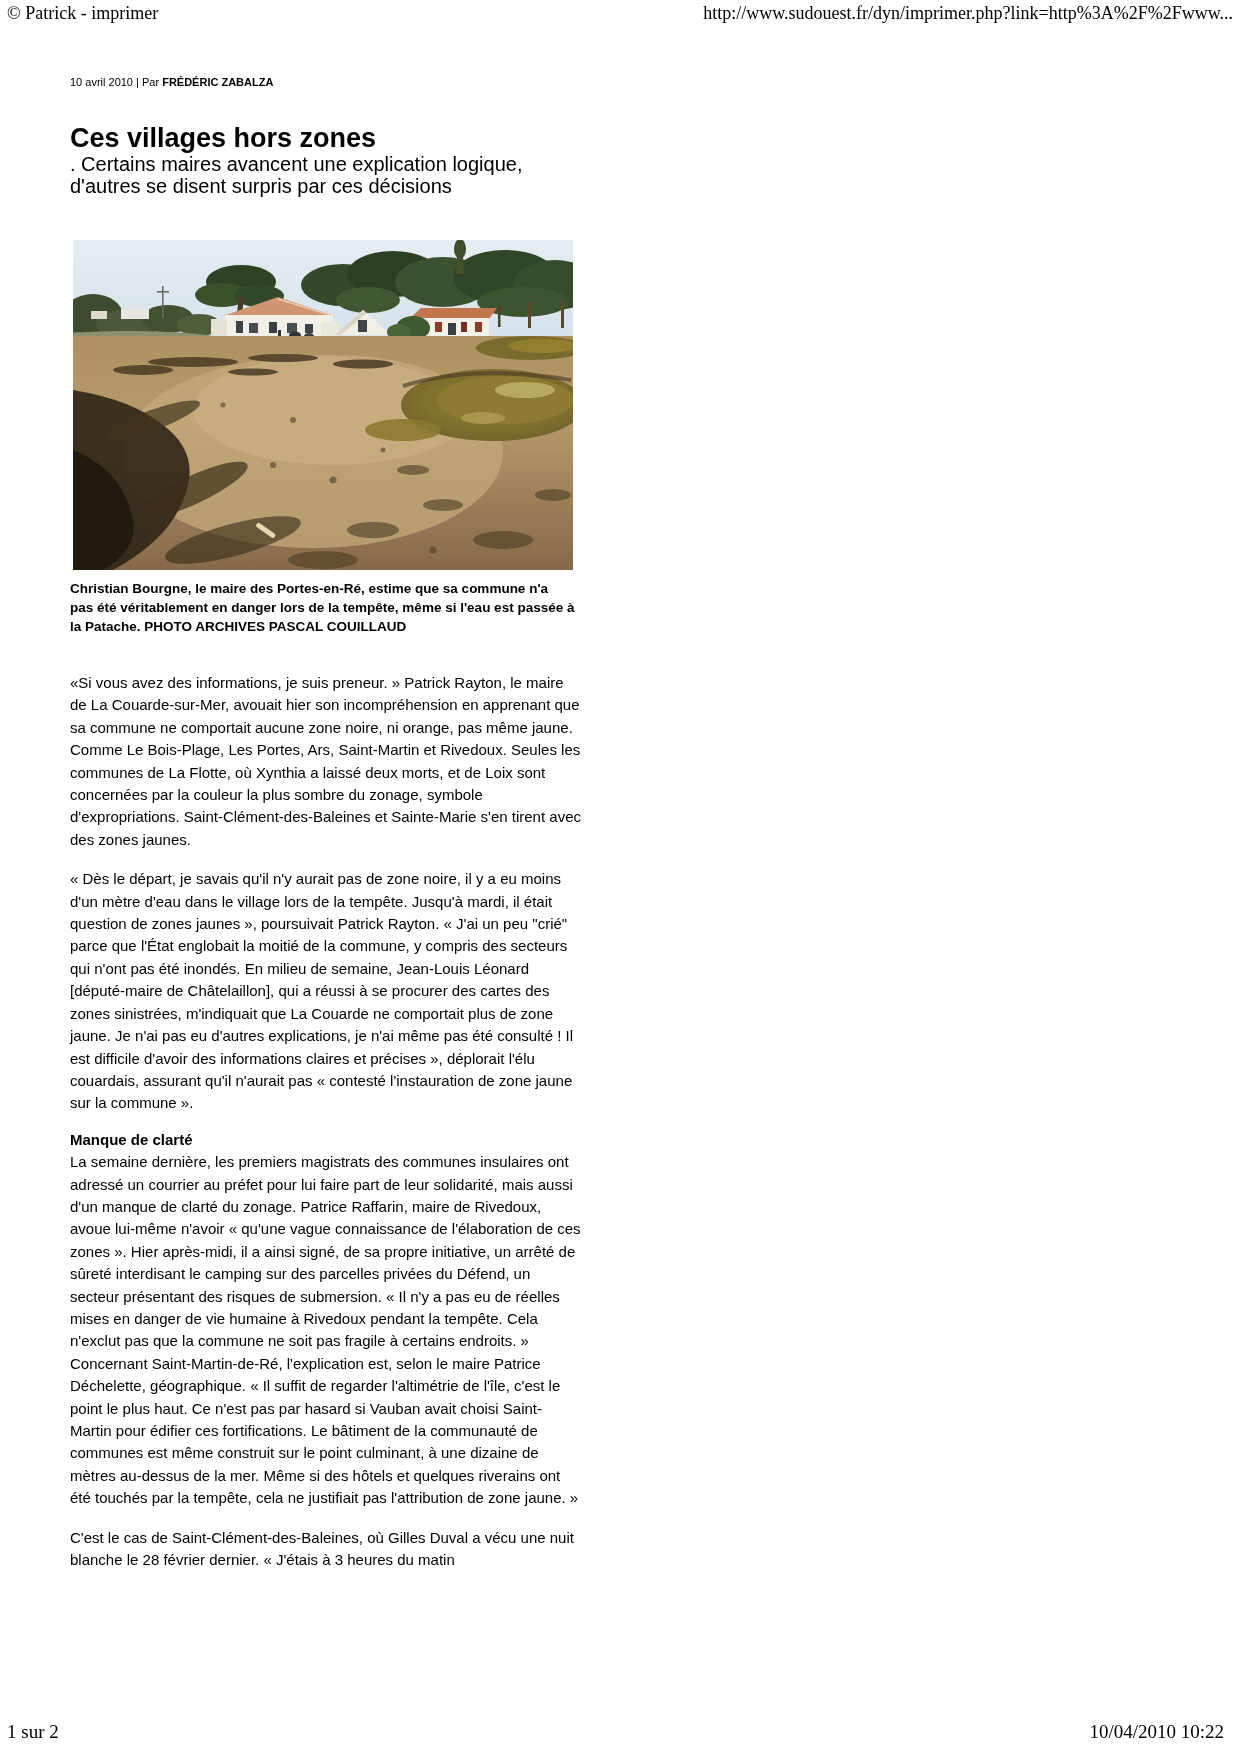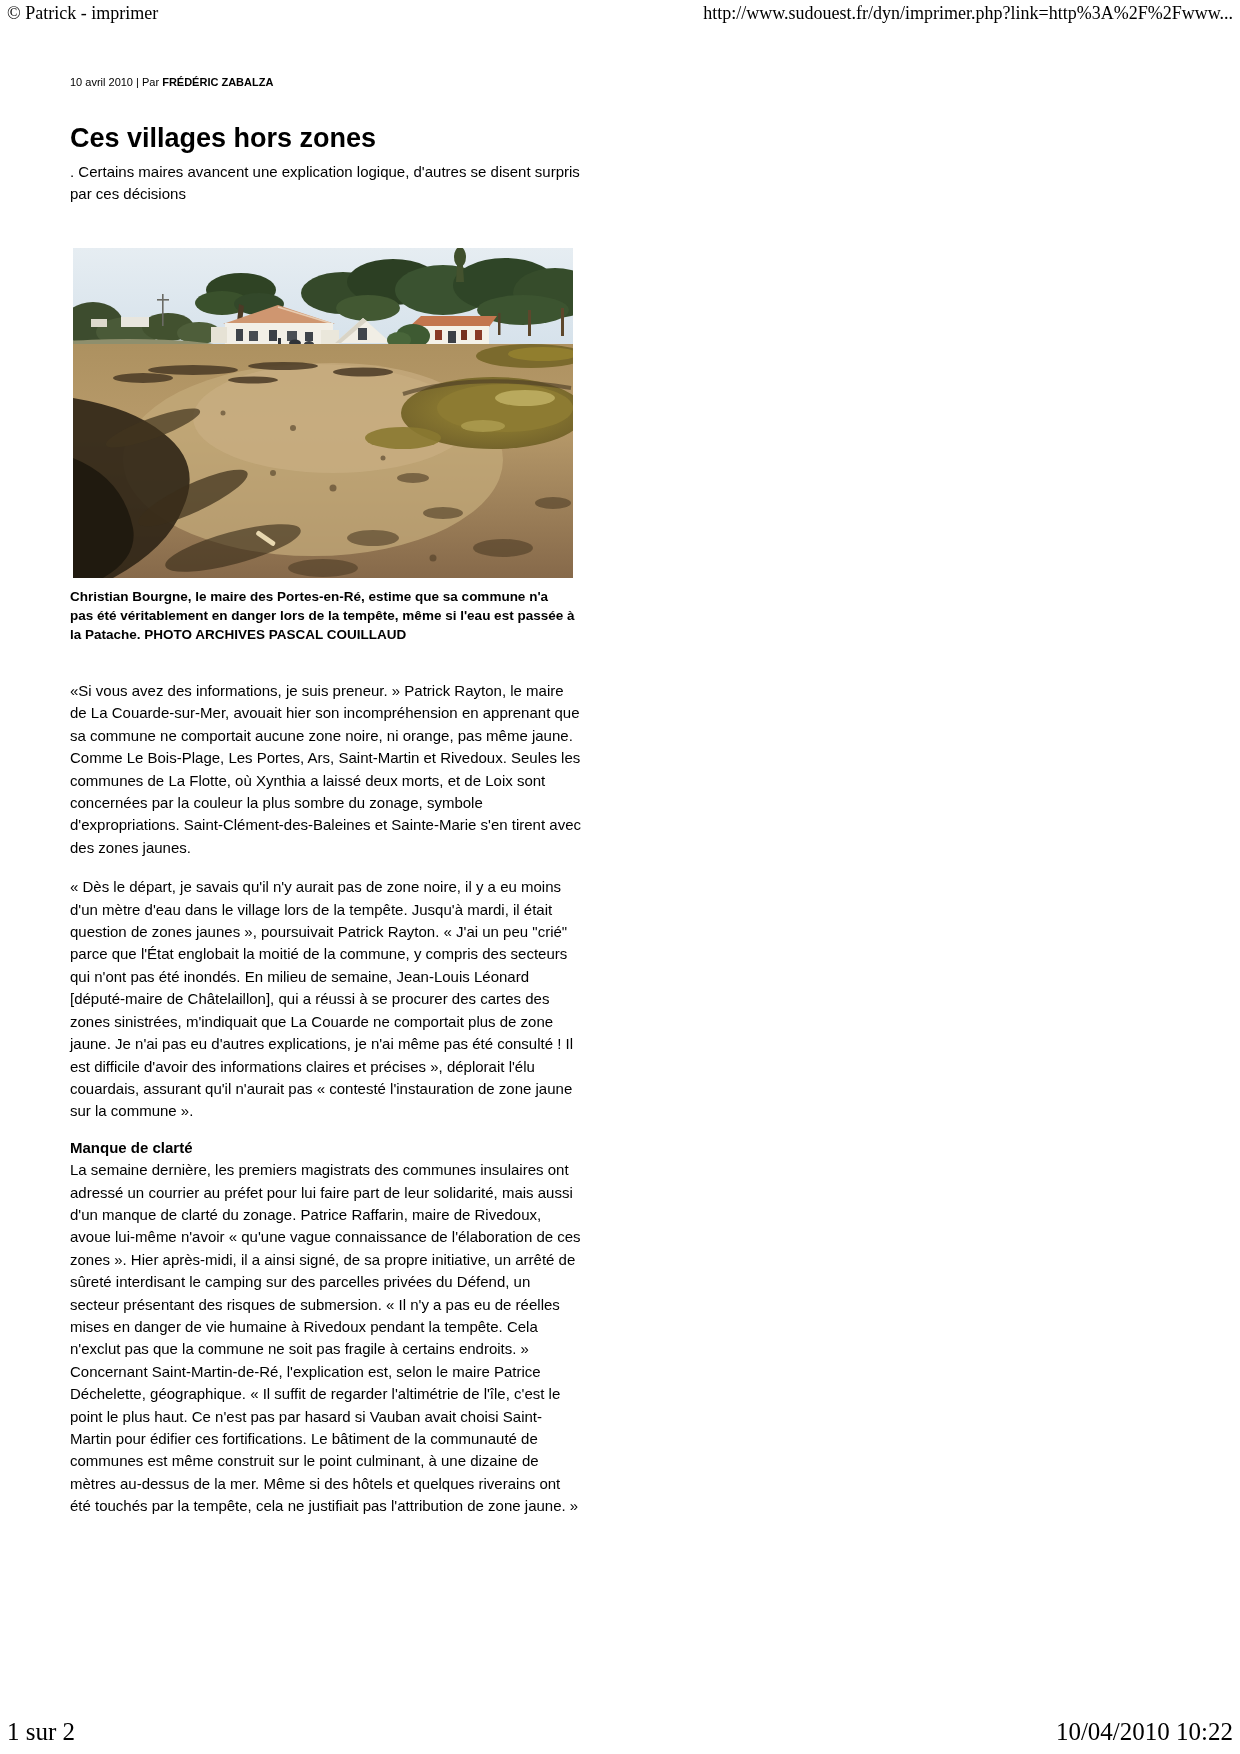--- a/index.html
+++ b/index.html
@@ -18,25 +18,25 @@
     top: 3px; left: 7px; right: 7px;
     display: flex;
     justify-content: space-between;
     font-family: "Liberation Serif", serif;
     font-size: 18px;
     line-height: 20px;
     white-space: nowrap;
   }
   .print-footer {
     position: absolute;
-    bottom: 12px; left: 7px; right: 7px;
+    bottom: 12px; left: 7px; right: 16px;
     display: flex;
     justify-content: space-between;
     font-family: "Liberation Serif", serif;
-    font-size: 25px;
+    font-size: 19px;
     line-height: 20px;
     white-space: nowrap;
     text-align: right;
   }
   
   .article {
     position: absolute;
     left: 70px;
     top: 76px;
     width: 513px;
@@ -47,22 +47,22 @@
     color: #000;
   }
   .dateline .author { font-weight: bold; }
   .article-title {
     margin: 34px 0 0 0;
     font-size: 27px;
     line-height: 30px;
     font-weight: bold;
   }
   .article-subtitle {
-    margin: 8px 0 0 0;
-    font-size: 15px;
+    margin: 0 0 0 0;
+    font-size: 20px;
     line-height: 22px;
   }
   .photo-wrap {
     margin: 43px 0 0 3px;
     width: 500px;
     height: 330px;
     display: block;
   }
   .photo-wrap svg { display: block; width: 500px; height: 330px; }
   .photo-caption {
@@ -245,19 +245,20 @@
 
   <div class="article-body">
     <p>«Si vous avez des informations, je suis preneur. » Patrick Rayton, le maire de La Couarde-sur-Mer, avouait hier son incompréhension en apprenant que sa commune ne comportait aucune zone noire, ni orange, pas même jaune. Comme Le Bois-Plage, Les Portes, Ars, Saint-Martin et Rivedoux. Seules les communes de La Flotte, où Xynthia a laissé deux morts, et de Loix sont concernées par la couleur la plus sombre du zonage, symbole d'expropriations. Saint-Clément-des-Baleines et Sainte-Marie s'en tirent avec des zones jaunes.</p>
     <p>« Dès le départ, je savais qu'il n'y aurait pas de zone noire, il y a eu moins d'un mètre d'eau dans le village lors de la tempête. Jusqu'à mardi, il était question de zones jaunes », poursuivait Patrick Rayton. « J'ai un peu "crié" parce que l'État englobait la moitié de la commune, y compris des secteurs qui n'ont pas été inondés. En milieu de semaine, Jean-Louis Léonard [député-maire de Châtelaillon], qui a réussi à se procurer des cartes des zones sinistrées, m'indiquait que La Couarde ne comportait plus de zone jaune. Je n'ai pas eu d'autres explications, je n'ai même pas été consulté ! Il est difficile d'avoir des informations claires et précises », déplorait l'élu couardais, assurant qu'il n'aurait pas « contesté l'instauration de zone jaune sur la commune ».</p>
 
     <h2 class="subhead">Manque de clarté</h2>
     <p class="after-head">La semaine dernière, les premiers magistrats des communes insulaires ont adressé un courrier au préfet pour lui faire part de leur solidarité, mais aussi d'un manque de clarté du zonage. Patrice Raffarin, maire de Rivedoux, avoue lui-même n'avoir « qu'une vague connaissance de l'élaboration de ces zones ». Hier après-midi, il a ainsi signé, de sa propre initiative, un arrêté de sûreté interdisant le camping sur des parcelles privées du Défend, un secteur présentant des risques de submersion. « Il n'y a pas eu de réelles mises en danger de vie humaine à Rivedoux pendant la tempête. Cela n'exclut pas que la commune ne soit pas fragile à certains endroits. »</p>
 
     <p class="after-head">Concernant Saint-Martin-de-Ré, l'explication est, selon le maire Patrice Déchelette, géographique. « Il suffit de regarder l'altimétrie de l'île, c'est le point le plus haut. Ce n'est pas par hasard si Vauban avait choisi Saint-Martin pour édifier ces fortifications. Le bâtiment de la communauté de communes est même construit sur le point culminant, à une dizaine de mètres au-dessus de la mer. Même si des hôtels et quelques riverains ont été touchés par la tempête, cela ne justifiait pas l'attribution de zone jaune. »</p>
 
+    <p>C'est le cas de Saint-Clément-des-Baleines, où Gilles Duval a vécu une nuit blanche le 28 février dernier. « J'étais à 3 heures du matin</p>
   </div>
 </div>
 
 <div class="print-footer">
   <span>1 sur 2</span>
   <span>10/04/2010 10:22</span>
 </div>
 
 </body></html>

